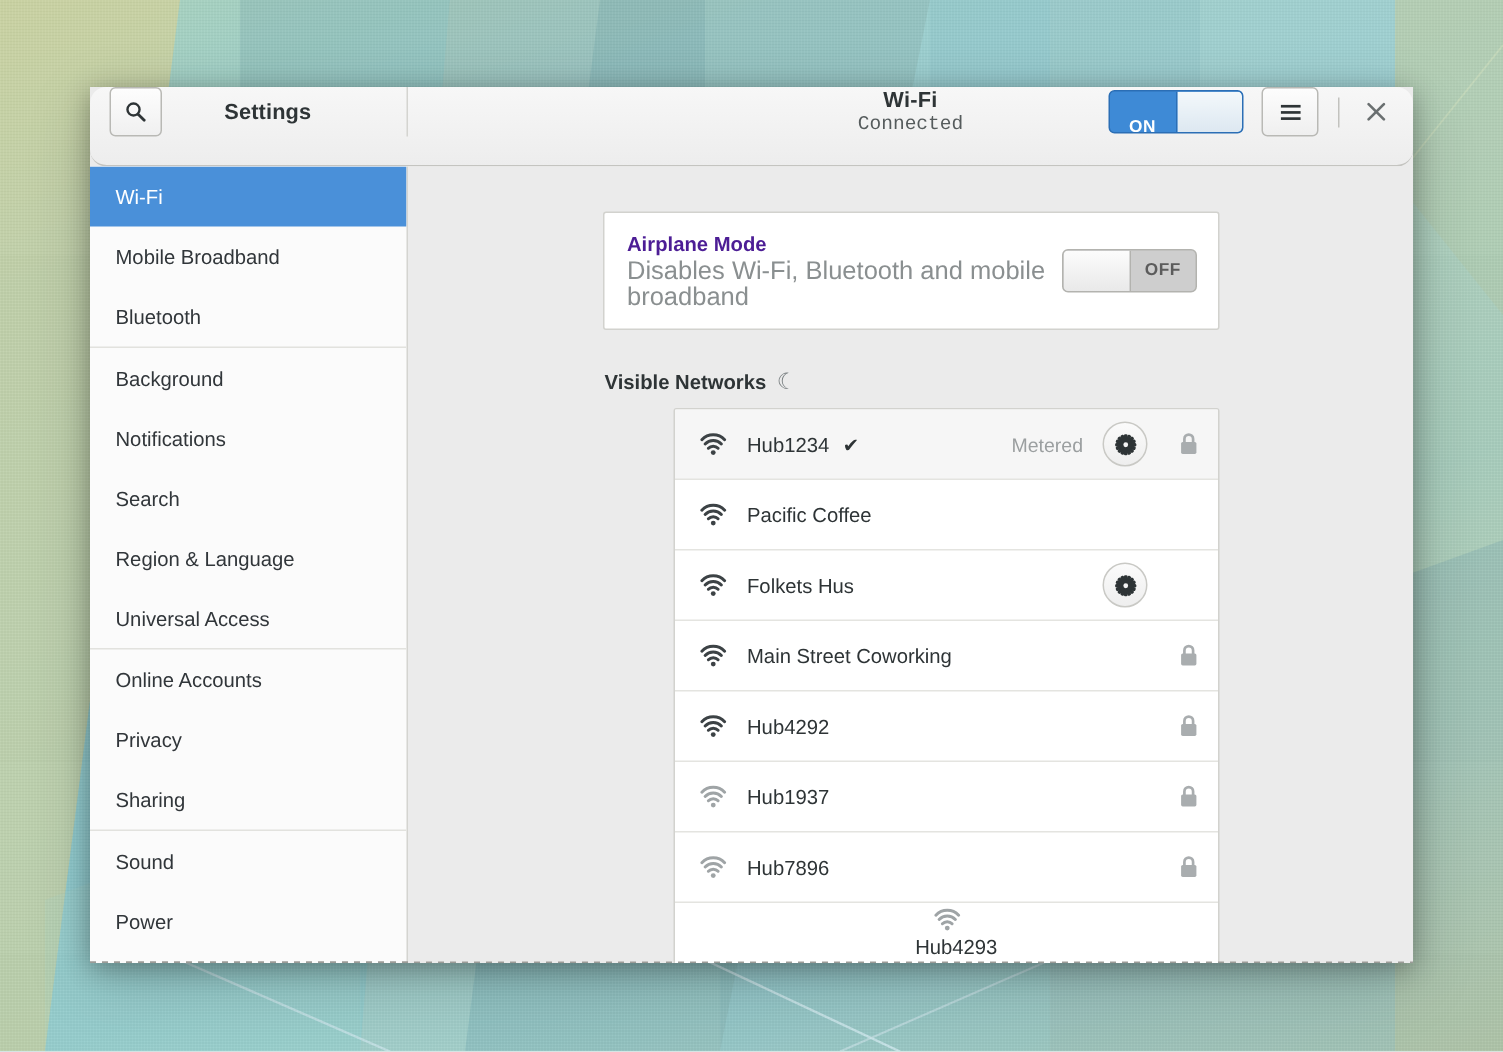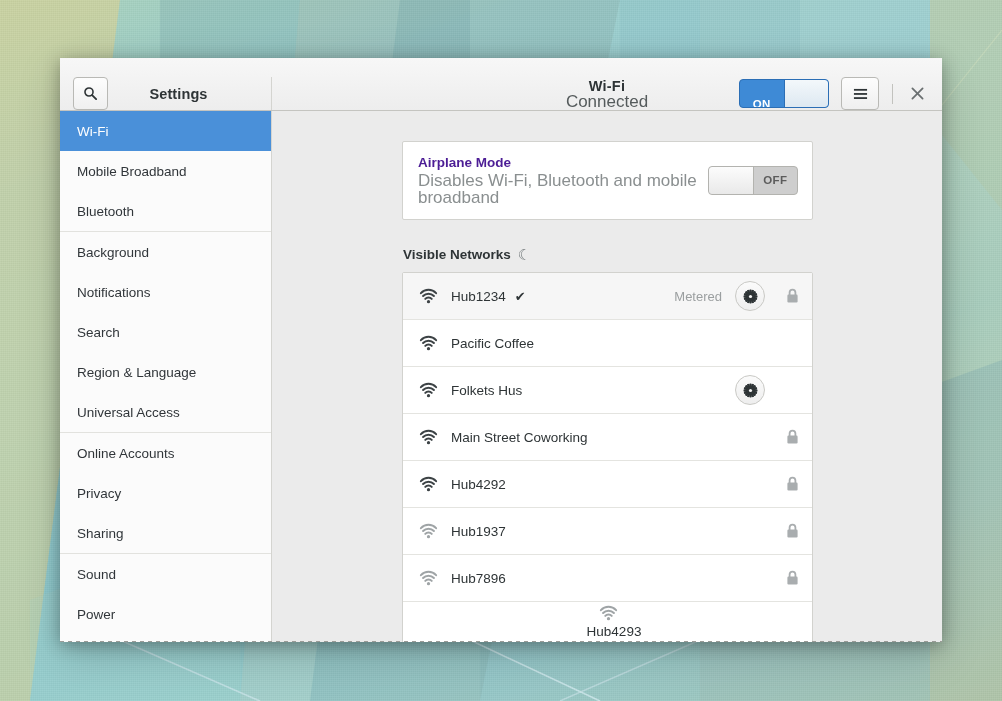--- a/index.html
+++ b/index.html
@@ -46,23 +46,24 @@
     display: flex;
     flex-direction: column;
     overflow: hidden;
   }
 
   
   #headerbar {
     height: 53px;
     flex: 0 0 53px;
     display: flex;
-    align-items: flex-end;
+    align-items: flex-start;
     background: linear-gradient(#f7f7f7, #ededed);
     border-bottom: 1px solid #c4c4c0;
+    border-radius: 11px;
   }
   #header-left {
     width: 212px;
     flex: 0 0 212px;
     display: flex;
     align-items: center;
     border-right: 1px solid #d4d4d0;
     padding-left: 13px;
   }
   #search-button {
@@ -100,23 +101,24 @@
     pointer-events: none;
   }
   #wifi-title {
     font-size: 14.5px;
     font-weight: bold;
     color: #2e3436;
     line-height: 17px;
     letter-spacing: 0.2px;
   }
   #wifi-subtitle {
-    font-size: 17px;
+    font-size: 13px;
     color: #555b5c;
     line-height: 14px;
+    font-family: Liberation Mono, monospace;
   }
   #header-controls {
     margin-left: auto;
     display: flex;
     align-items: center;
     gap: 0;
     z-index: 2;
   }
 
   
@@ -263,20 +265,21 @@
   #spinner-icon {
     font-size: 15px;
     color: #7b8183;
     line-height: 1;
   }
 
   #network-list {
     background: #ffffff;
     border: 1px solid #d2d2ce;
     border-radius: 2px;
+    margin-left: 47px;
   }
   .net-row {
     height: 47px;
     display: flex;
     align-items: center;
     padding: 0 13px 0 14px;
     border-bottom: 1px solid #e4e4e0;
     cursor: pointer;
   }
   .net-row:last-child { border-bottom: none; flex-direction: column; }

